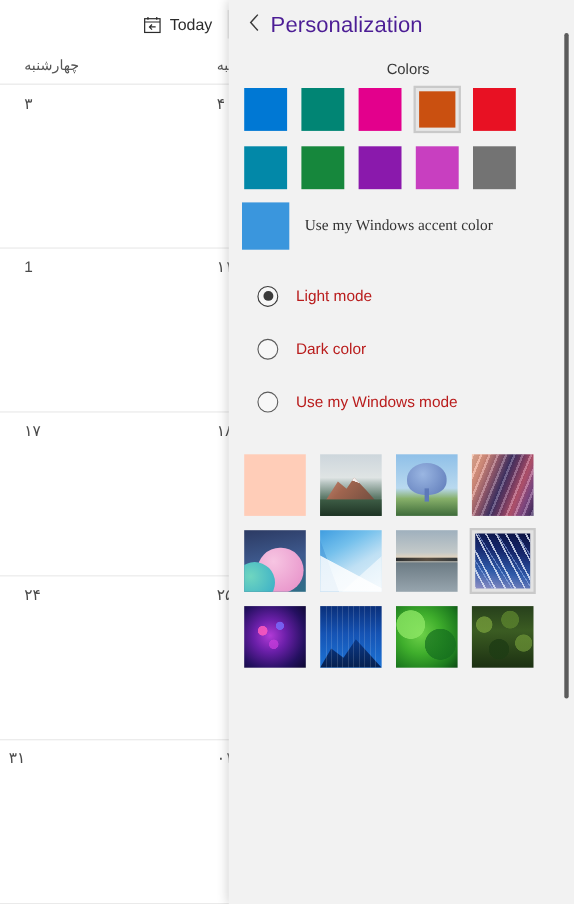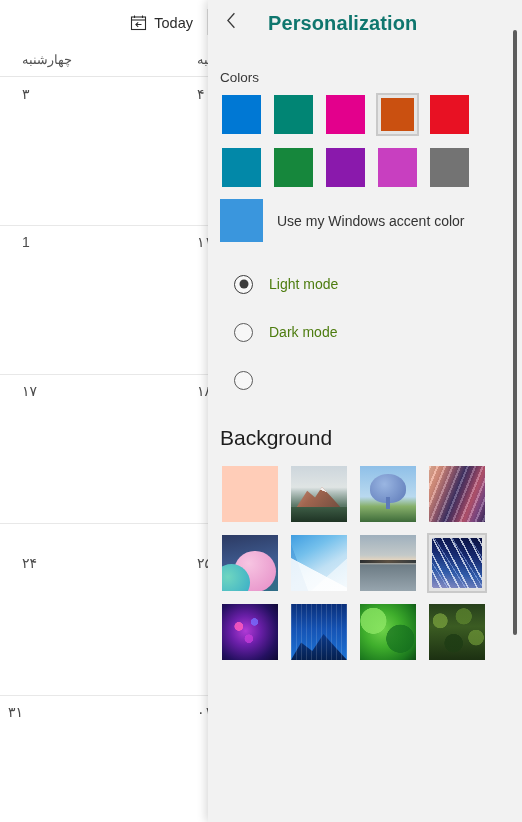--- a/index.html
+++ b/index.html
@@ -3,21 +3,21 @@
 <meta charset="utf-8">
 <style>
   * { box-sizing: border-box; margin: 0; padding: 0; }
   html, body {
     width: 522px; height: 822px;
     overflow: hidden;
     background: #ffffff;
     font-family: "Liberation Sans", sans-serif;
     -webkit-font-smoothing: antialiased;
   }
-  #root { position: relative; width: 522px; height: 822px; }
+  #root { position: relative; width: 522px; height: 822px; text-align: center; }
 
   
   .calendar-bg {
     position: absolute; left: 0; top: 0;
     width: 215px; height: 822px;
     background: #ffffff;
     overflow: hidden;
   }
   .cal-toolbar {
     position: absolute; left: 0; top: 0;
@@ -78,22 +78,22 @@
     padding-left: 8px;
   }
   .back-btn {
     width: 30px; height: 30px;
     display: flex; align-items: center; justify-content: center;
     color: #3a3a3a;
     font-size: 17px;
     flex: none;
   }
   .panel-title {
-    font-size: 20px; font-weight: 700; color: #0f766e;
-    margin-left: 22px;
+    font-size: 20px; font-weight: 400; color: #4c1d95;
+    margin-left: 0;
     letter-spacing: 0.1px;
   }
 
   .panel-body {
     position: absolute; left: 0; top: 46px;
     width: 314px; height: 776px;
     padding: 0 0 0 12px;
   }
 
   .section-label {
@@ -139,39 +139,39 @@
   }
   .preview-grid {
     position: absolute; left: 37px; top: 0;
     width: 213px; height: 128px;
   }
   .pg-vline { position: absolute; top: 0; width: 1px; height: 128px; background: #e2e2e2; }
   .pg-hline { position: absolute; left: 0; height: 1px; width: 213px; background: #e2e2e2; }
   .pg-event { position: absolute; background: #c8500e; }
 
   
-  .colors-wrap { margin-top: 24px; }
+  .colors-wrap { margin-top: 9px; }
   .swatch-row { display: flex; gap: 9px; margin-bottom: 10px; }
   .swatch-slot {
     width: 43px; height: 43px;
     display: flex; align-items: center; justify-content: center;
     position: relative;
   }
   .swatch-slot.selected {
     border: 2px solid #c9c9c9;
     background: #e6e6e6;
   }
   .swatch {
     width: 39px; height: 39px;
   }
   .swatch-slot.selected .swatch { width: 33px; height: 33px; }
 
   .accent-row {
     display: flex; align-items: center;
-    margin-top: 7px; margin-bottom: 4px;
+    margin-top: 7px; margin-bottom: 4px; font-family: Liberation Serif, serif;
   }
   .accent-swatch { width: 43px; height: 43px; flex: none; }
   .accent-label { font-size: 14px; color: #333; margin-left: 14px; }
 
   
   .modes { margin-top: 18px; }
   .radio-row {
     display: flex; align-items: center;
     height: 48px;
     padding-left: 14px;
@@ -182,21 +182,21 @@
     background: #f7f7f7;
     position: relative; flex: none;
   }
   .radio.checked { border-color: #3b3b3b; }
   .radio.checked::after {
     content: ""; position: absolute;
     left: 50%; top: 50%; transform: translate(-50%,-50%);
     width: 9px; height: 9px; border-radius: 50%;
     background: #3b3b3b;
   }
-  .radio-label { font-size: 14px; color: #4d7c0f; margin-left: 16px; }
+  .radio-label { font-size: 14px; color: #b91c1c; margin-left: 16px; }
 
   
   .bg-section { margin-top: 22px; }
   .toggle-row { display: flex; align-items: center; margin-top: 10px; }
   .toggle {
     width: 45px; height: 21px; border-radius: 11px;
     background: #5a5a5a;
     position: relative; flex: none;
   }
   .toggle .knob {
@@ -390,21 +390,21 @@
           <div class="cal-daynum" style="left: 197px; top: 8px;">۴</div>
         </div>
         <div class="cal-week" style="height: 149px;">
           <div class="cal-daynum" style="left: 22px; top: 8px;">1</div>
           <div class="cal-daynum" style="left: 197px; top: 8px;">۱۱</div>
         </div>
         <div class="cal-week" style="height: 149px;">
           <div class="cal-daynum" style="left: 22px; top: 8px;">۱۷</div>
           <div class="cal-daynum" style="left: 197px; top: 8px;">۱۸</div>
         </div>
-        <div class="cal-week" style="height: 149px; margin-top: 23px;">
+        <div class="cal-week" style="height: 149px;">
           <div class="cal-daynum" style="left: 22px; top: 8px;">۲۴</div>
           <div class="cal-daynum" style="left: 197px; top: 8px;">۲۵</div>
         </div>
         <div class="cal-week" style="height: 149px;">
           <div class="cal-daynum" style="left: 8px; top: 8px;">۳۱</div>
           <div class="cal-daynum" style="left: 197px; top: 8px;">۰۱</div>
         </div>
       </div>
   </div>
 
@@ -467,29 +467,29 @@
         </div>
       </div>
 
       <div class="modes" id="modes">
           <div class="radio-row">
             <div class="radio checked"></div>
             <div class="radio-label">Light mode</div>
           </div>
           <div class="radio-row">
             <div class="radio"></div>
-            <div class="radio-label">Dark mode</div>
+            <div class="radio-label">Dark color</div>
           </div>
           <div class="radio-row">
             <div class="radio"></div>
+            <div class="radio-label">Use my Windows mode</div>
           </div>
         </div>
 
       <div class="bg-section">
-        <div class="section-heading">Background</div>
 
         <div class="thumb-grid" id="thumb-grid">
             <div class="thumb-slot">
               <div class="thumb t-peach"></div>
             </div>
             <div class="thumb-slot">
               <div class="thumb t-mountain"></div>
             </div>
             <div class="thumb-slot">
               <div class="thumb t-tree"></div>

